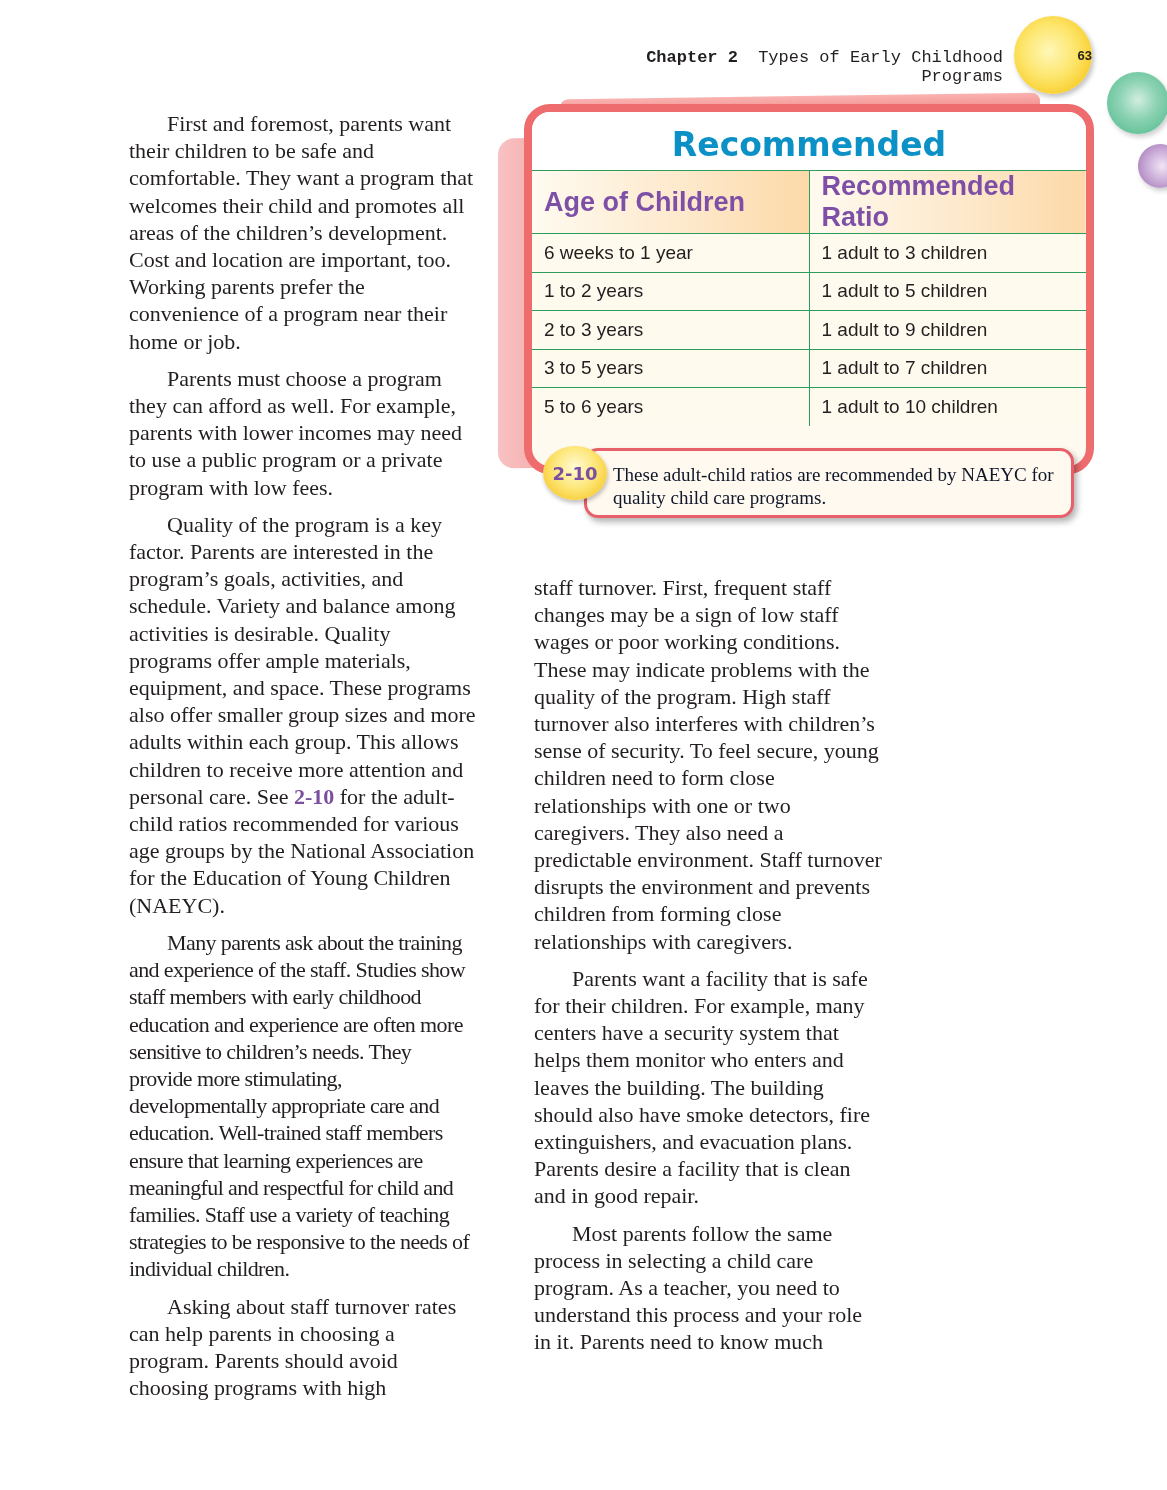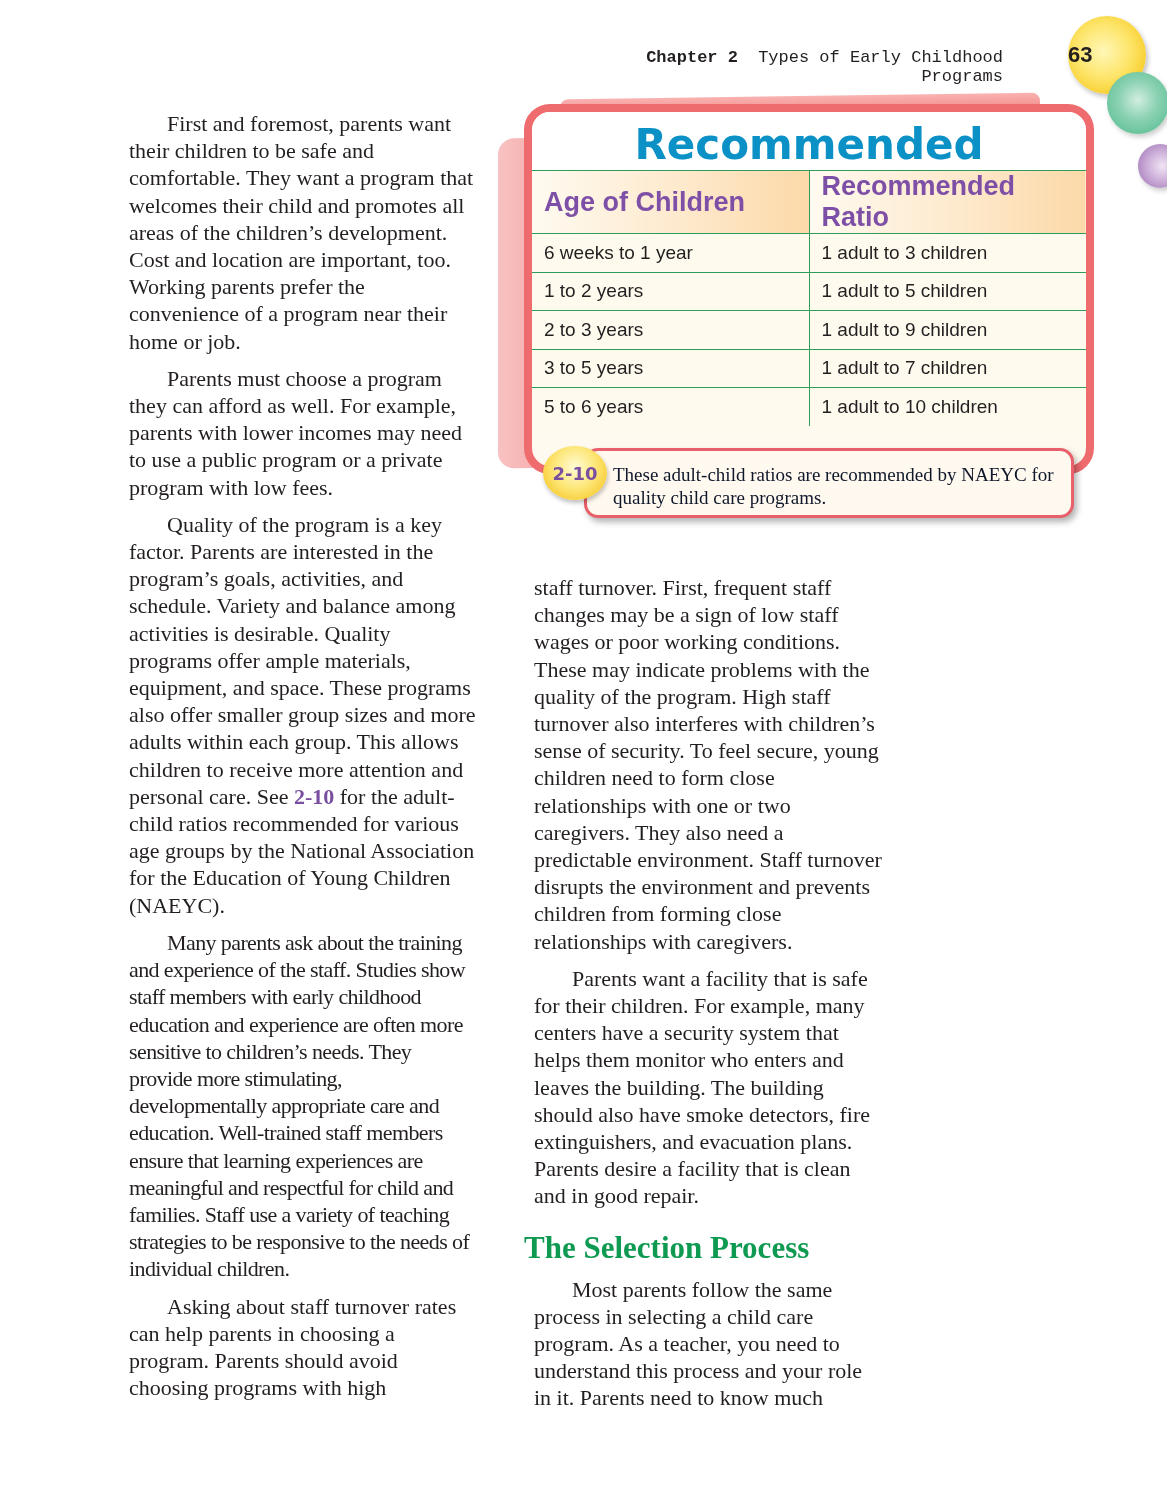--- a/index.html
+++ b/index.html
@@ -11,25 +11,25 @@
   .running-head {
     position: absolute; top: 48px; left: 560px; width: 443px;
     text-align: right;
     font-family: Liberation Mono, monospace; font-size: 17px; color: #231f20;
   }
   .running-head .chap { font-weight: bold; margin-right: 10px; }
   .bubble {
     position: absolute; border-radius: 50%;
   }
   .bubble-yellow {
-    left: 1068px; top: 16px; width: 78px; height: 78px;
+    left: 1014px; top: 16px; width: 78px; height: 78px;
     background: radial-gradient(circle at 45% 45%, #fff7b8 0%, #fde56a 45%, #f7c61a 85%, #e9b40a 100%);
     box-shadow: 2px 3px 5px rgba(0,0,0,0.25);
-    display: flex; align-items: center; justify-content: flex-start;
-    font-family: "Liberation Sans", sans-serif; font-weight: bold; font-size: 22px; color: #231f20;
+    display: flex; align-items: center; justify-content: flex-end;
+    font-family: "Liberation Sans", sans-serif; font-weight: bold; font-size: 13px; color: #231f20;
   }
   .bubble-green {
     left: 1107px; top: 72px; width: 62px; height: 62px;
     background: radial-gradient(circle at 50% 45%, #d2eee0 0%, #8ed3b4 40%, #5cbf94 85%);
     box-shadow: 2px 3px 5px rgba(0,0,0,0.2);
   }
   .bubble-purple {
     left: 1138px; top: 144px; width: 44px; height: 44px;
     background: radial-gradient(circle at 55% 50%, #f1e4f4 0%, #c8a9d6 50%, #a37ab8 90%);
     box-shadow: 2px 3px 5px rgba(0,0,0,0.2);
@@ -64,21 +64,21 @@
     border-radius: 8px 8px 0 0;
     transform: rotate(-0.8deg);
   }
   .fig-box {
     position: absolute; left: 524px; top: 104px; width: 570px; height: 370px;
     border: 8px solid #ee6b6e; border-radius: 26px;
     background: #fffaf0; box-sizing: border-box; overflow: hidden;
   }
   .fig-title {
     background: #ffffff; text-align: center;
-    font-family: "DejaVu Sans", sans-serif; font-weight: bold; font-size: 42px;
+    font-family: "DejaVu Sans", sans-serif; font-weight: bold; font-size: 33px;
     color: #0b91c6; line-height: 45px; padding: 10px 0 3px 0;
   }
   table.ratios {
     width: 100%; border-collapse: collapse;
     font-family: "Liberation Sans", sans-serif; font-size: 19px; color: #231f20;
   }
   table.ratios th, table.ratios td {
     border-top: 1.5px solid #2c9d5a; text-align: left; padding: 0 0 0 12px; height: 37.5px;
   }
   table.ratios th + th, table.ratios td + td { border-left: 1.5px solid #2c9d5a; }
@@ -164,15 +164,14 @@
   </table>
 </div>
 <div class="caption">These adult-child ratios are recommended by NAEYC for quality child care programs.</div>
 <div class="fig-badge">
   <span>2-10</span>
 </div>
 
 <div class="col col-right">
   <p>staff turnover. First, frequent staff changes may be a sign of low staff wages or poor working conditions. These may indicate problems with the quality of the program. High staff turnover also interferes with children’s sense of security. To feel secure, young children need to form close relationships with one or two caregivers. They also need a predictable environment. Staff turnover disrupts the environment and prevents children from forming close relationships with caregivers.</p>
   <p class="indent">Parents want a facility that is safe for their children. For example, many centers have a security system that helps them monitor who enters and leaves the building. The building should also have smoke detectors, fire extinguishers, and evacuation plans. Parents desire a facility that is clean and in good repair.</p>
-  <h2 class="section-head">The Selection Process</h2>
   <p class="indent">Most parents follow the same process in selecting a child care program. As a teacher, you need to understand this process and your role in it. Parents need to know much</p>
 </div>
 
 </body></html>

